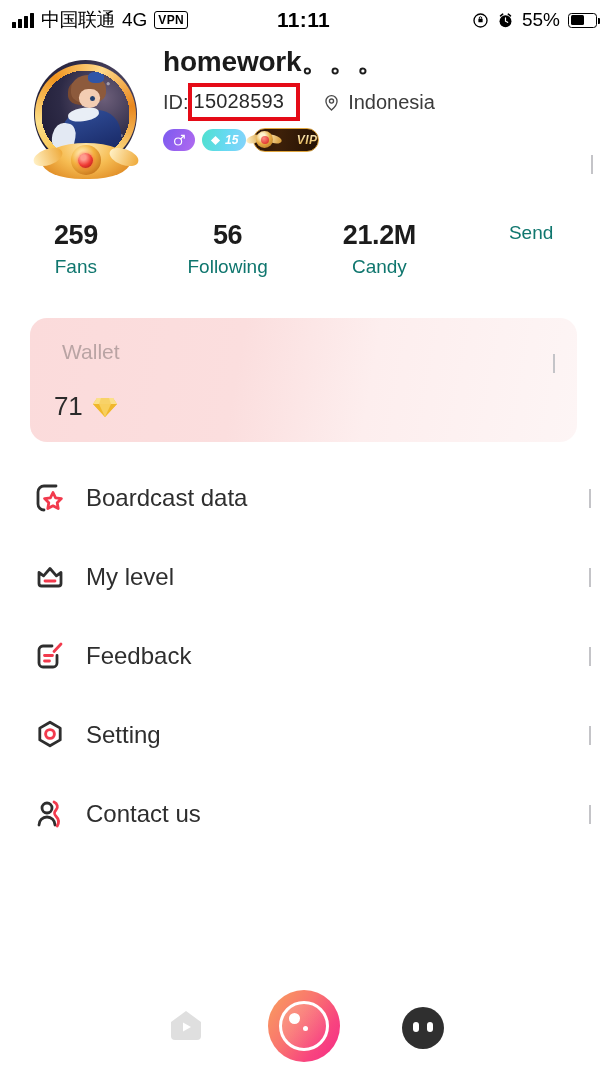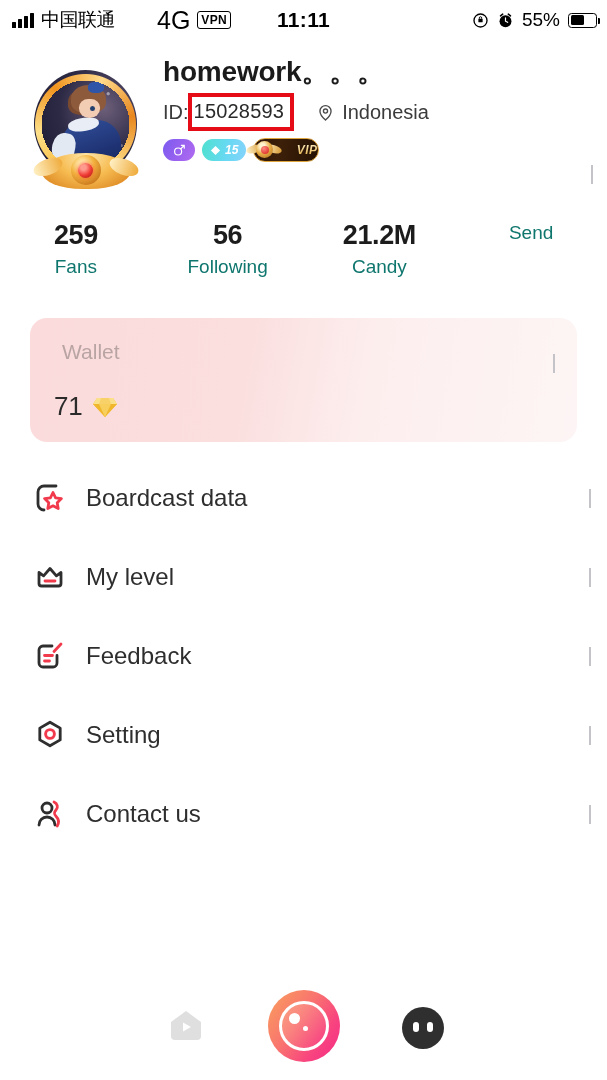--- a/index.html
+++ b/index.html
@@ -21,32 +21,32 @@
   .sb-center { position:absolute; left:0; width:607px; text-align:center;
                font-size:21px; font-weight:bold; letter-spacing:0.3px; }
   .sb-right { position:absolute; right:10px; display:flex; align-items:center; gap:8px; }
   .bars { display:flex; align-items:flex-end; gap:2px; height:16px; }
   .bars i { display:block; width:4px; background:#000; border-radius:0.5px; }
   .bars i:nth-child(1){ height:6px; }
   .bars i:nth-child(2){ height:9px; }
   .bars i:nth-child(3){ height:12px; }
   .bars i:nth-child(4){ height:15px; }
   .carrier { font-size:19px; letter-spacing:-0.5px; }
-  .net { font-size:25px;margin-left:35px; }
+  .net { font-size:19px; }
   .vpn { font-size:12px; font-weight:bold; border:1.6px solid #000;
          border-radius:3px; padding:1px 3px; letter-spacing:0.3px;text-align:center; }
   .pct { font-size:19px; font-weight:500; }
   .batt { position:relative; width:29px; height:15px; border:1.8px solid #000;
           border-radius:3.5px; padding:1.6px; }
   .batt::after { content:""; position:absolute; right:-4px; top:4px;
                  width:2.4px; height:6px; background:#000; border-radius:0 1px 1px 0; }
   .batt i { display:block; height:100%; background:#000; border-radius:1.5px; }
 
   
-  .profile { position:absolute; top:55px; left:0; width:607px; height:140px; }
+  .profile { position:absolute; top:45px; left:0; width:607px; height:140px; }
   .avatar-wrap { position:absolute; left:18px; top:7px; width:135px; height:125px; }
   .avatar-img {
     position:absolute; left:16px; top:8px; width:103px; height:108px;
     border-radius:50%; overflow:hidden;
     background:
       radial-gradient(circle at 72% 22%, rgba(255,255,255,.45) 0 1.2px, transparent 2px),
       radial-gradient(circle at 30% 62%, rgba(255,255,255,.35) 0 1px, transparent 1.8px),
       radial-gradient(circle at 85% 70%, rgba(255,255,255,.30) 0 1px, transparent 1.8px),
       radial-gradient(ellipse at 68% 35%, #6d5f7a 0%, #2d2a46 45%, #15132a 100%);
   }
@@ -96,21 +96,21 @@
     background:radial-gradient(circle at 36% 30%, #ff9b8e 0 18%, #ef3b34 55%, #9d1410 100%);
     box-shadow:0 0 4px rgba(255,60,50,.75);
   }
 
   .pinfo { position:absolute; left:163px; top:0; }
   .uname { font-size:28px; font-weight:bold; color:#1b1b1b; letter-spacing:-0.2px;
            line-height:34px; white-space:nowrap; }
   .idrow { margin-top:8px; display:flex; align-items:center; height:30px; }
   .id-label { font-size:20px; color:#3b3b3b; }
   .id-box {
-    border:4px solid #e50b17; padding:1px 6px 2px 2px; margin-left:-1px;
+    border:4px solid #e50b17; padding:1px 12px 2px 2px; margin-left:-1px;
     display:flex; align-items:center; height:38px;
   }
   .id-val { font-size:20px; color:#2a2a2a; letter-spacing:0.2px; }
   .loc { display:flex; align-items:center; gap:7px; margin-left:22px; }
   .loc-text { font-size:20px; color:#3b3b3b; }
   .badges { display:flex; align-items:center; gap:7px; margin-top:11px; }
   .bdg { height:22px; border-radius:11px; display:flex; align-items:center;
          justify-content:center; }
   .bdg-gender { width:32px;
     background:linear-gradient(115deg,#7b5bf0 0%,#9a62ef 55%,#b06bf0 100%); }

